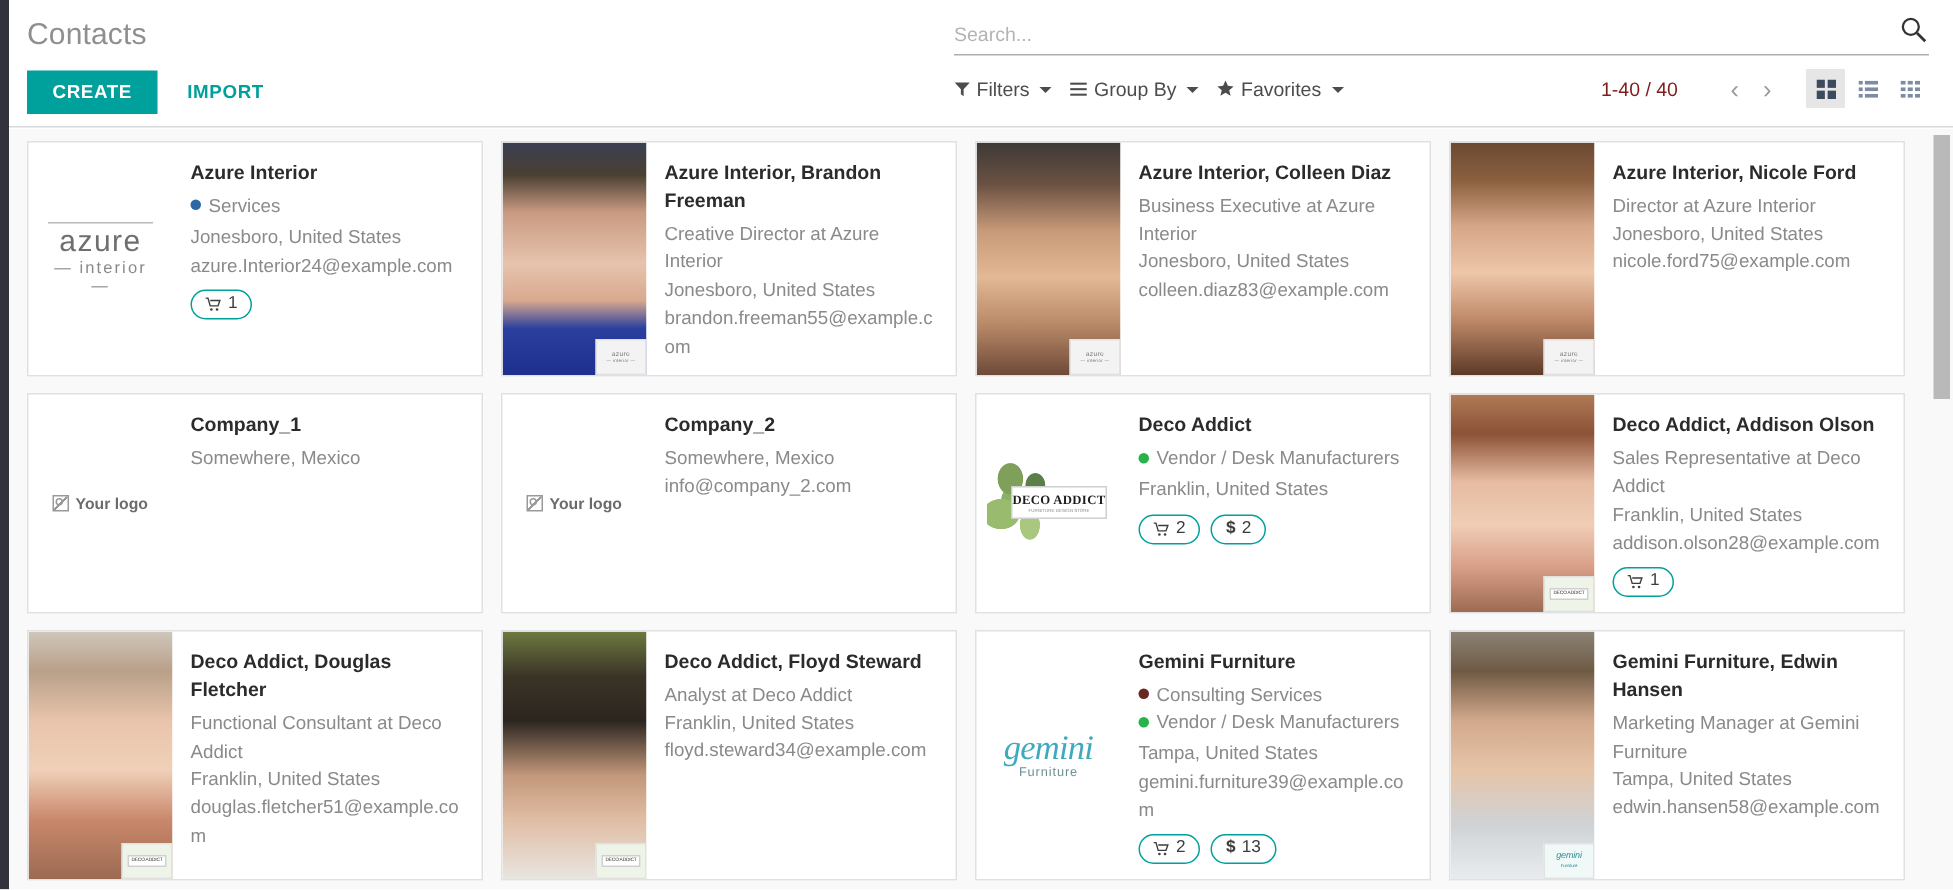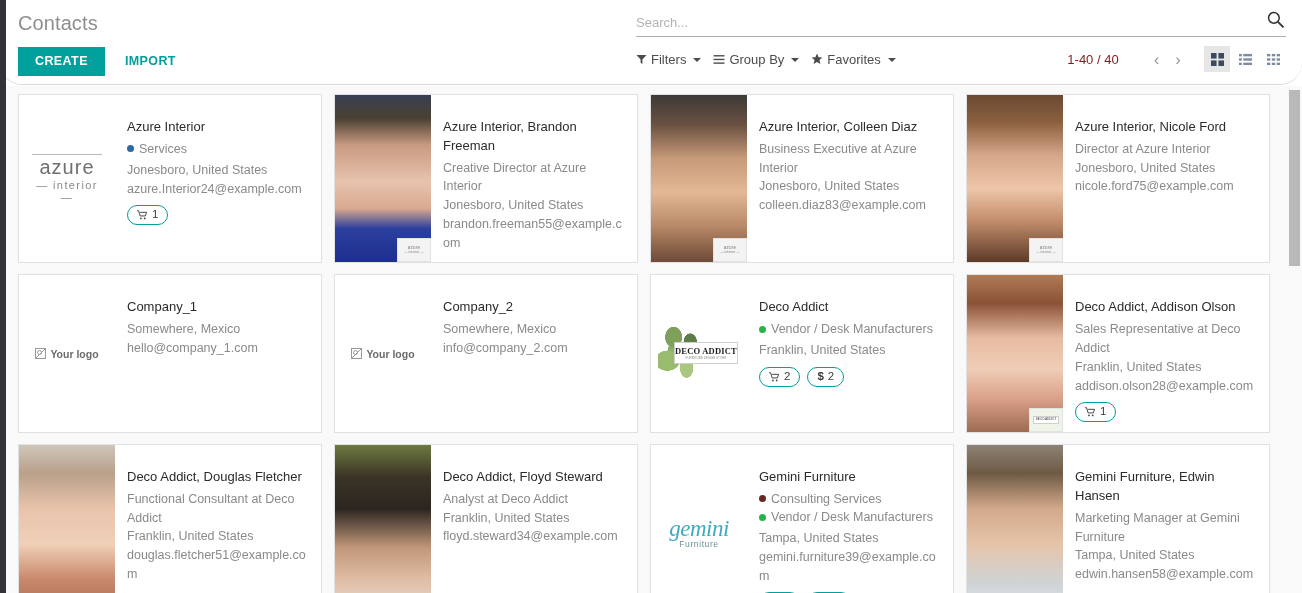--- a/index.html
+++ b/index.html
@@ -22,21 +22,20 @@
   }
 
   
   .control-panel {
     position: relative;
     height: 85px;
     background: #ffffff;
     border-bottom: 1px solid #d8d8d8;
     padding-left: 18px;
     z-index: 10;
-    border-radius: 22px;
   }
   .cp-left { position: absolute; left: 18px; top: 0; }
   .breadcrumb {
     font-size: 20px; color: #8f8f8f; font-weight: 400;
     line-height: 1; padding-top: 13px; letter-spacing: 0.1px;
   }
   .btn-row { margin-top: 14px; display: flex; align-items: center; }
   .btn-create {
     background: #00a09d; color: #fff; border: none;
     font-family: "Liberation Sans", sans-serif;
@@ -126,22 +125,22 @@
   .kc-media {
     width: 96px; min-width: 96px;
     position: relative;
     display: flex; align-items: center; justify-content: center;
     overflow: hidden;
   }
   .kc-media.photo { align-items: stretch; }
   .kc-body { flex: 1; padding: 11px 10px 10px 12px; min-width: 0; }
 
   .kc-title {
-    font-size: 13px; font-weight: normal; color: #2b2b2b;
-    line-height: 1.45; margin: 12px 0 3px 0;
+    font-size: 13px; font-weight: bold; color: #2b2b2b;
+    line-height: 1.45; margin: 0 0 3px 0;
   }
   .kc-line {
     font-size: 12.5px; color: #8a8a8a; line-height: 1.5;
     word-break: break-word;
   }
   .kc-tags { margin: 1px 0 3px 0; }
   .kc-tag {
     font-size: 12.5px; color: #8a8a8a; line-height: 1.45;
     display: flex; align-items: center; gap: 5px;
   }
@@ -432,21 +431,20 @@
         <div class="kcard">
           <div class="kc-media">
             <div class="logo-placeholder">
               <span class="broken-img"></span>
               <span>Your logo</span>
             </div>
           </div>
           <div class="kc-body">
             <div class="kc-title">Company_1</div>
             <div class="kc-line">Somewhere, Mexico</div>
-            <div class="kc-line">hello@company_1.com</div>
           </div>
         </div>
         <div class="kcard">
           <div class="kc-media">
             <div class="logo-placeholder">
               <span class="broken-img"></span>
               <span>Your logo</span>
             </div>
           </div>
           <div class="kc-body">

